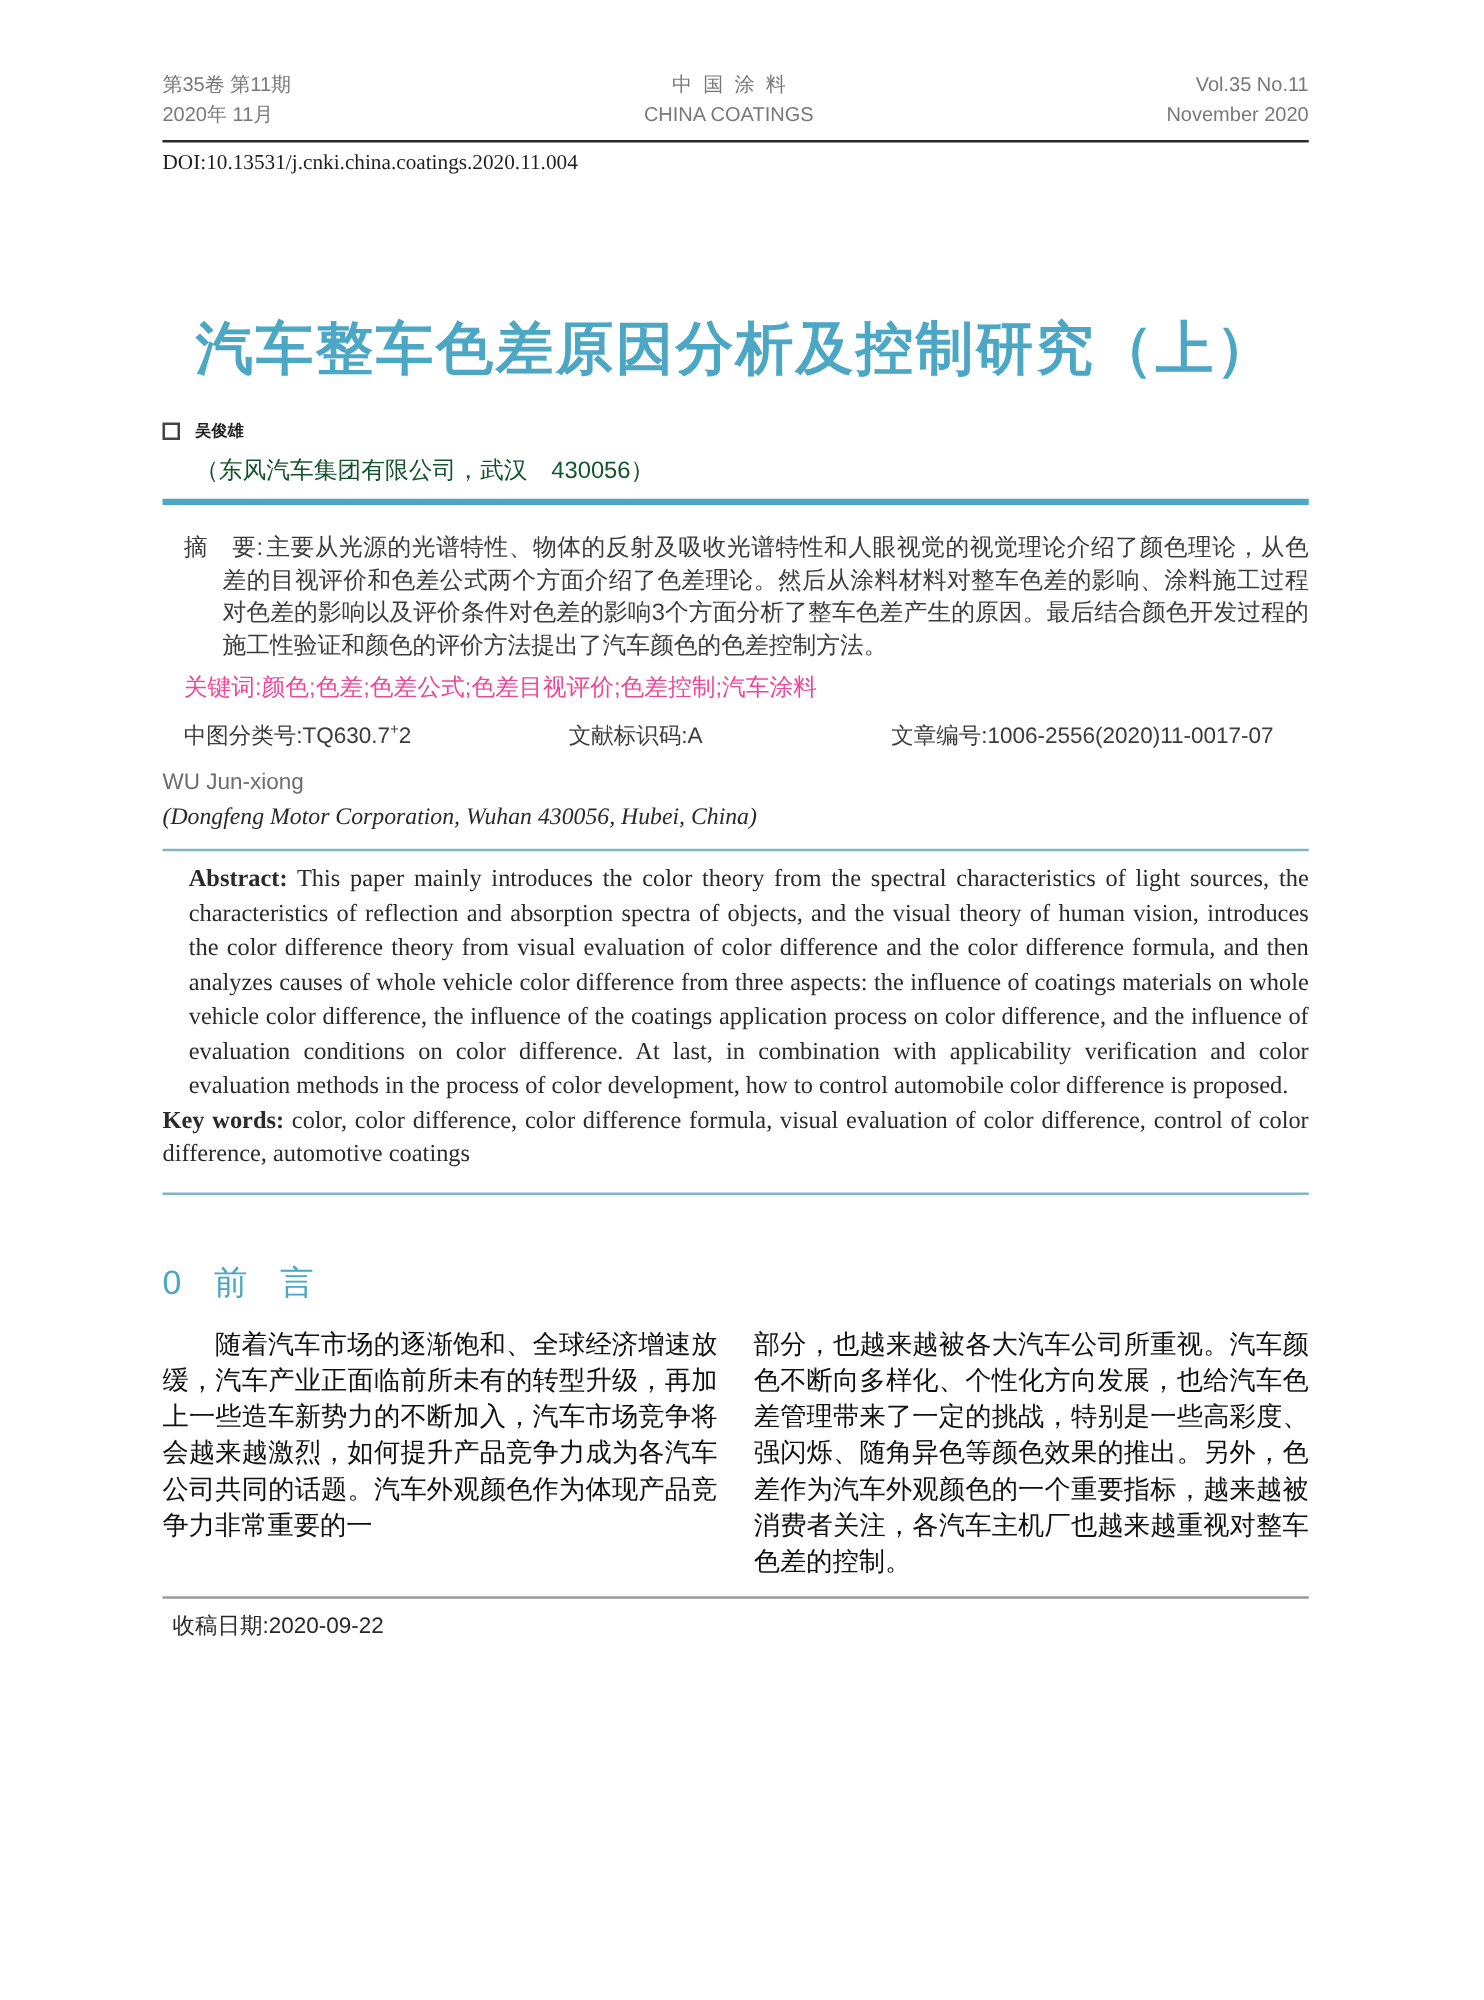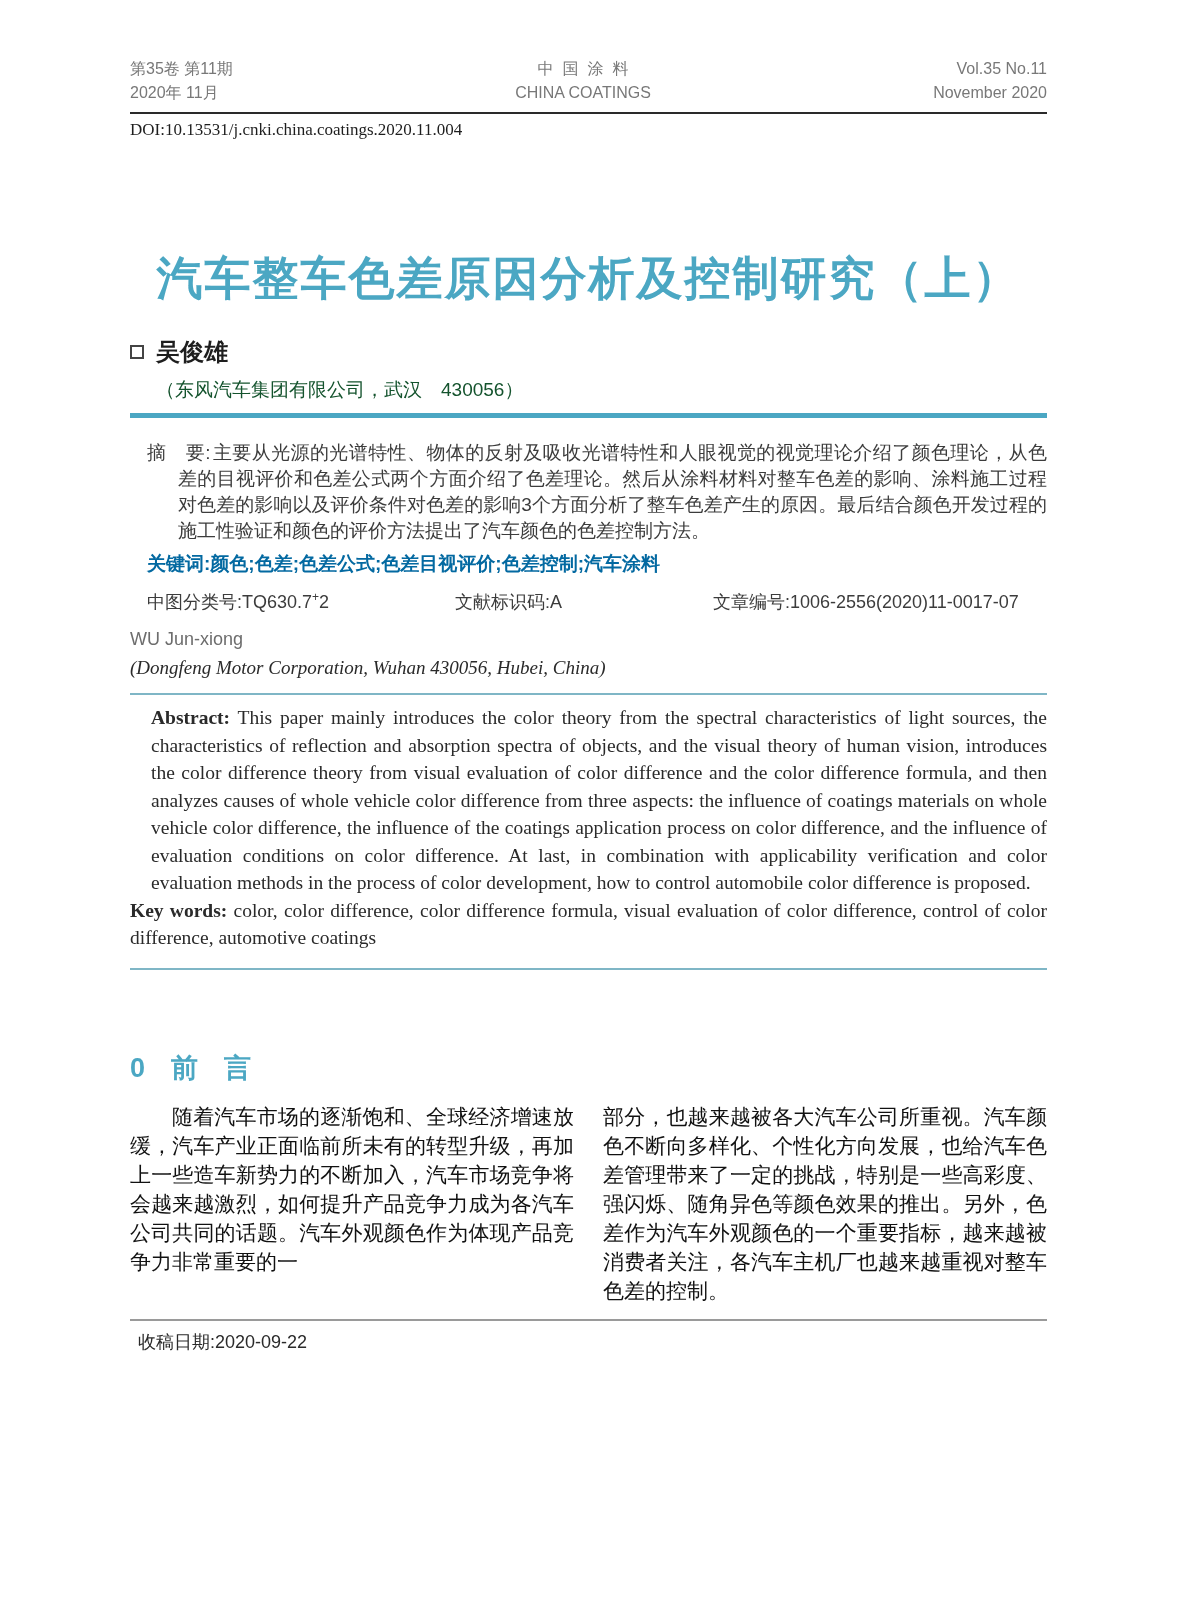--- a/index.html
+++ b/index.html
@@ -39,21 +39,21 @@
     font-weight: bold;
     font-size: 46px;
     letter-spacing: 2px;
     color: #4ba7c3;
     white-space: nowrap;
     text-align: center;
   }
   .author-row {
     margin-top: 26px;
     font-family: "Liberation Sans", sans-serif;
-    font-size: 24px;
+    font-size: 13px;
     font-weight: bold;
     color: #1e1e1e;
     display: flex;
     align-items: center;
   }
   .author-box {
     display: inline-block;
     width: 14px; height: 14px;
     border: 2px solid #444;
     margin-right: 12px;
@@ -76,23 +76,22 @@
     color: #3c3c3c;
     text-align: justify;
     padding-left: 48px;
     text-indent: -31px;
   }
   .abs-cn .lbl { margin-right: 2px; }
   .kw-cn {
     margin-top: 7px;
     font-family: "Liberation Sans", sans-serif;
     font-size: 19px;
-    color: #0369a1;
+    color: #ec4899;
     padding-left: 17px;
-    font-weight: bold;
   }
   .clc-row {
     margin-top: 13px;
     font-family: "Liberation Sans", sans-serif;
     font-size: 18px;
     color: #3c3c3c;
     display: flex;
     padding-left: 17px;
   }
   .clc-row .clc { width: 308px; }
@@ -139,23 +138,23 @@
   .kw-en {
     font-size: 19.5px;
     line-height: 27.5px;
     text-align: justify;
     color: #2a2a2a;
   }
   .line-below-kw { margin-top: 16px; }
 
   
   .sec-head {
-    margin-top: 80px;
-    font-family: "Liberation Sans", sans-serif;
-    font-weight: bold;
+    margin-top: 52px;
+    font-family: "Liberation Sans", sans-serif;
+    font-weight: normal;
     font-size: 27px;
     color: #4ba7c3;
   }
   .sec-head .num { margin-right: 26px; }
   .sec-head .txt { letter-spacing: 26px; }
   .twocol {
     margin-top: 17px;
     display: flex;
     justify-content: space-between;
   }

